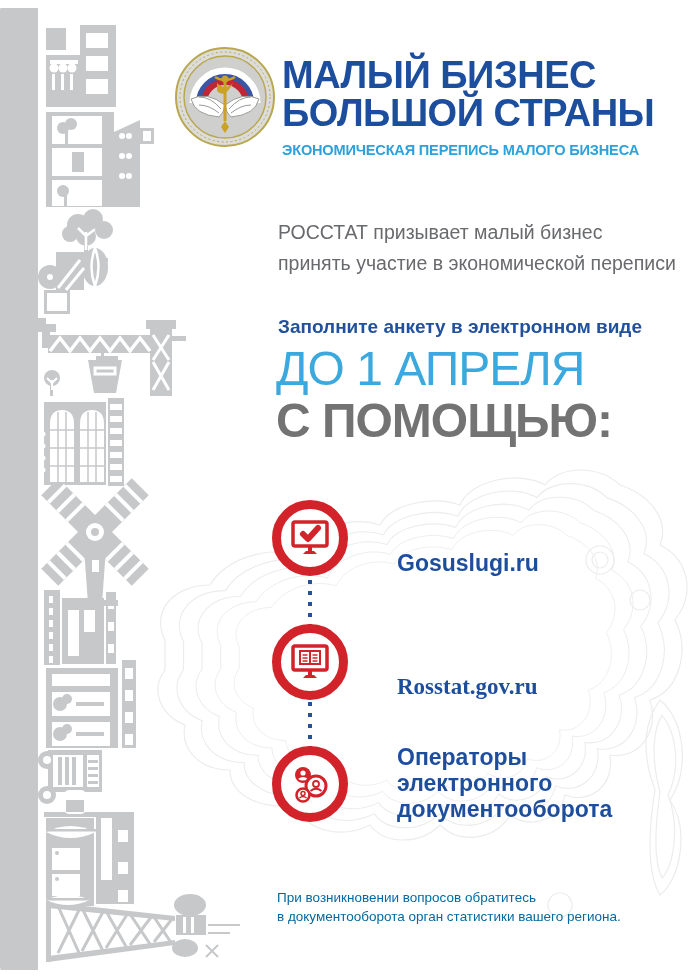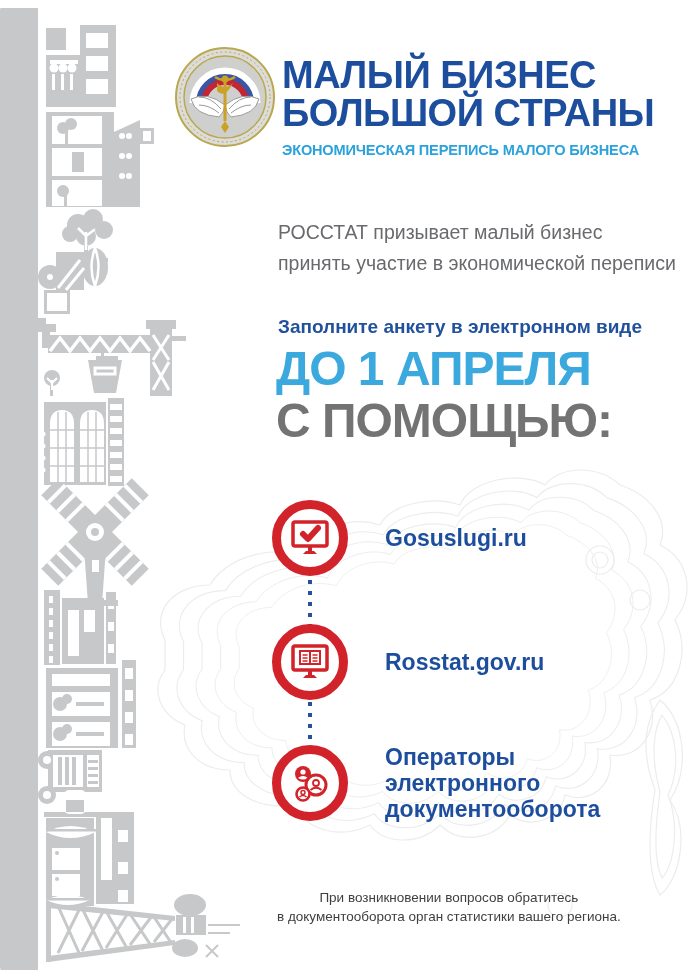--- a/index.html
+++ b/index.html
@@ -16,39 +16,39 @@
   .logo{left:175px;top:47px;width:100px;height:100px;}
 
   .title{left:282px;top:56px;color:#1d4e9e;font-weight:bold;
          font-size:38px;line-height:38px;letter-spacing:-0.5px;white-space:nowrap;}
   .subtitle{left:282px;top:141px;color:#2ba2dc;font-weight:bold;font-size:15.5px;
             letter-spacing:-0.2px;transform:scaleX(.94);transform-origin:left top;white-space:nowrap;}
 
   .intro{left:278px;top:217px;color:#696a6d;font-size:19.5px;line-height:31px;}
 
   .cta-lead{left:278px;top:316px;color:#21509d;font-weight:bold;font-size:19px;white-space:nowrap;}
-  .cta-deadline{left:276px;top:344px;color:#3ba8de;font-weight:bold;font-size:48px;line-height:50px;
+  .cta-deadline{left:276px;top:344px;color:#3ba8de;font-weight:normal;font-size:48px;line-height:50px;
                 letter-spacing:-1px;white-space:nowrap;}
   .cta-suffix{left:276px;top:396px;color:#737373;font-weight:bold;font-size:48px;line-height:50px;
               letter-spacing:-1px;white-space:nowrap;}
 
-  .channel{position:absolute;left:272px;display:flex;align-items:center;z-index:2;}
+  .channel{position:absolute;left:272px;display:flex;align-items:flex-end;z-index:2;gap:12px;}
   .channel .ring{
     width:58px;height:58px;border:9px solid #d2232a;border-radius:50%;
     background:#fff;display:flex;align-items:center;justify-content:center;flex:0 0 auto;
   }
   .channel .label{margin-left:37px;color:#1d4e9e;font-weight:bold;font-size:23px;line-height:26px;
                   max-width:235px;}
-  .ch1{top:500px;} .ch2{top:624px;} .ch3{top:744px;}
+  .ch1{top:500px;} .ch2{top:624px;font-family:Liberation Serif, serif;} .ch3{top:744px;}
 
   .dots{position:absolute;left:308px;display:flex;flex-direction:column;gap:7px;z-index:2;}
   .dots i{width:4px;height:4px;background:#24509c;display:block;}
   .dots1{top:580px;} .dots2{top:702px;}
 
-  .footer{left:277px;top:888px;color:#404040;font-size:13.5px;line-height:19px;text-align:center;}
+  .footer{left:277px;top:888px;color:#0369a1;font-size:13.5px;line-height:19px;}
 </style>
 </head>
 <body>
 
 <div class="poster">
 
   <svg class="map-bg" viewBox="0 0 700 977" fill="none" stroke="#ebecee" stroke-width="1.2">
     <g id="ru">
       <path d="M165,640 C150,610 175,585 210,585 C225,560 265,545 300,555 C310,530 350,515 380,525 C390,505 430,495 460,505 C470,480 520,470 545,485 C560,465 600,465 620,485 C650,495 670,520 660,545 C690,560 695,595 675,620 C690,650 680,690 650,700 C660,730 640,760 610,755 C615,785 590,805 565,795 C560,820 530,830 510,815 C495,840 460,845 440,825 C420,845 385,845 370,825 C340,840 305,830 295,805 C260,810 230,795 230,770 C200,770 180,750 185,725 C160,715 150,690 165,670 Z"></path>
     </g>

